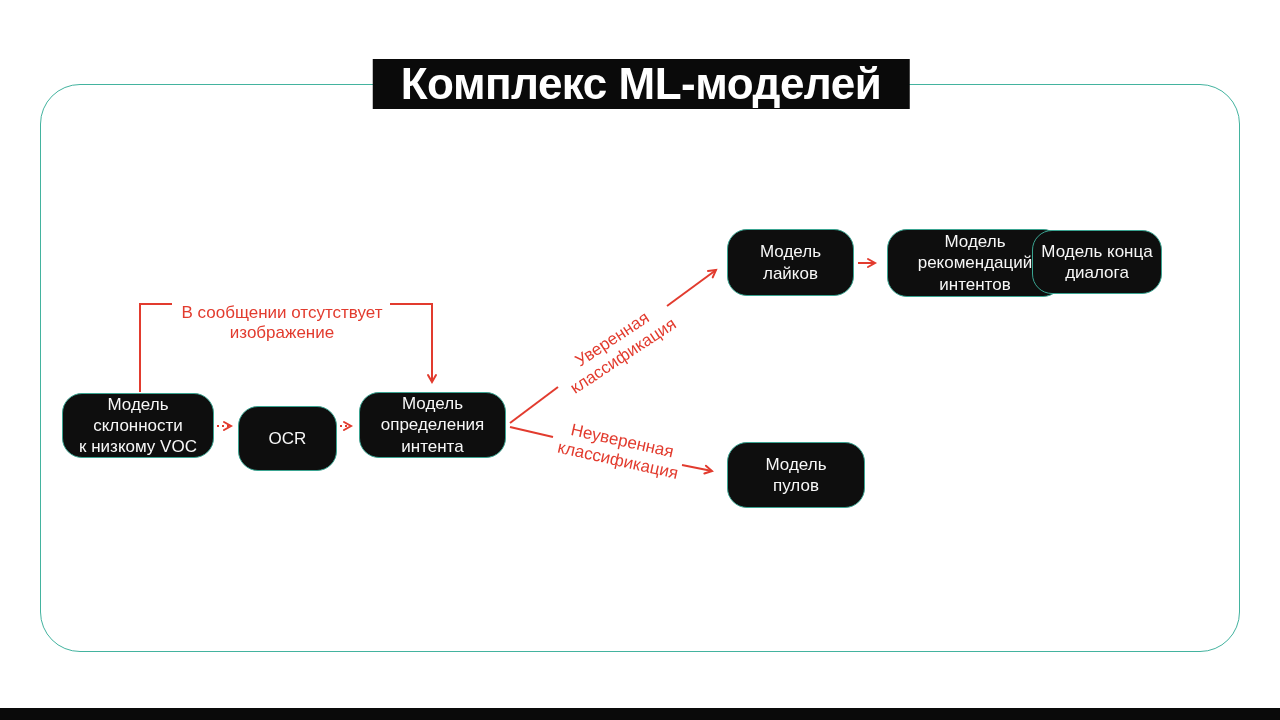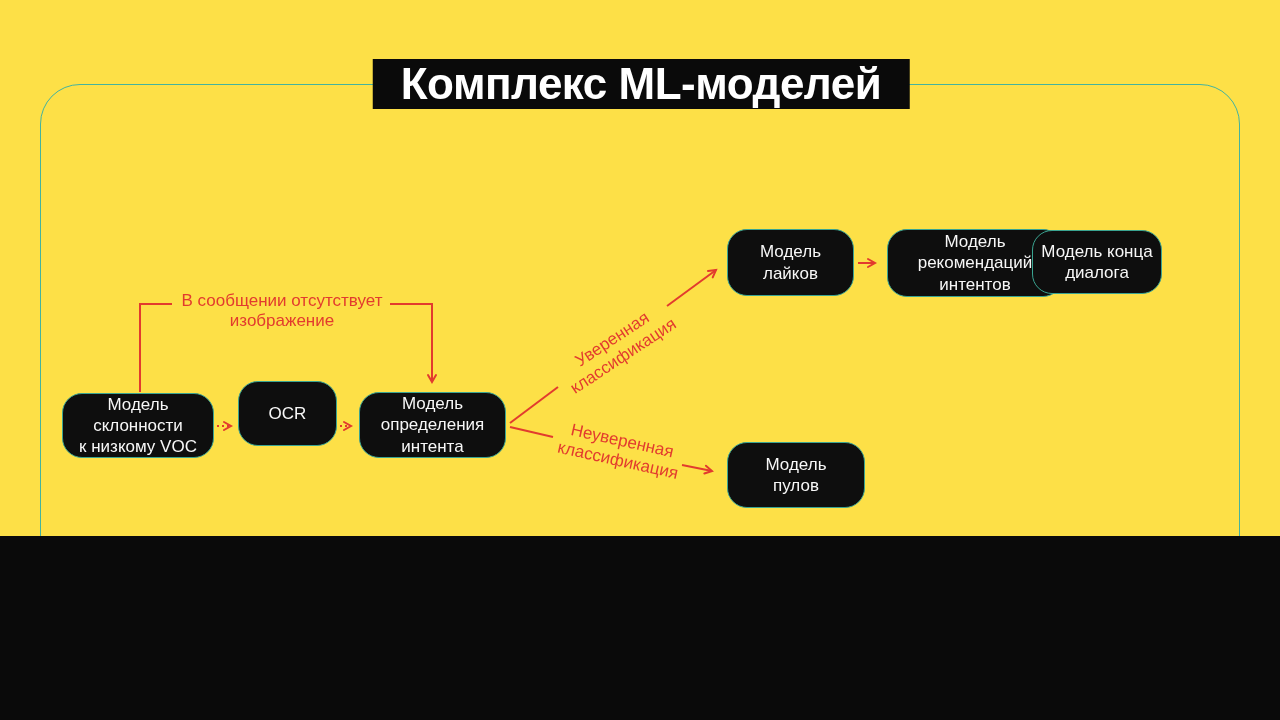--- a/index.html
+++ b/index.html
@@ -1,21 +1,21 @@
 <!DOCTYPE html>
 <html><head>
 <meta charset="utf-8">
 <style>
   * { margin: 0; padding: 0; box-sizing: border-box; }
   html, body { background: #0a0a0a; }
   .canvas {
     position: relative;
     width: 1280px;
-    height: 536px;
-    background: #fde047;
+    height: 708px;
+    background: #ffffff;
     overflow: hidden;
     font-family: "Liberation Sans", sans-serif;
   }
   .frame {
     position: absolute;
     left: 40px; top: 84px;
     width: 1200px; height: 568px;
     border: 1.5px solid #43b39f;
     border-radius: 40px;
   }
@@ -39,36 +39,36 @@
     text-align: center;
     border: 1.5px solid #3aa491;
     border-radius: 20px;
     background: #0e0e0e;
     color: #f7f7f7;
     font-size: 17px;
     line-height: 1.25;
     white-space: pre-line;
   }
   .node-voc          { left: 62px;   top: 393px; width: 152px; height: 65px; }
-  .node-ocr          { left: 238px;  top: 381px; width: 99px;  height: 65px; }
+  .node-ocr          { left: 238px;  top: 406px; width: 99px;  height: 65px; }
   .node-intent       { left: 359px;  top: 392px; width: 147px; height: 66px; }
   .node-likes        { left: 727px;  top: 229px; width: 127px; height: 67px; }
   .node-recs         { left: 887px;  top: 229px; width: 176px; height: 68px; }
   .node-dialog-end   { left: 1032px; top: 230px; width: 130px; height: 64px; }
   .node-pools        { left: 727px;  top: 442px; width: 138px; height: 66px; }
   .edge-label {
     position: absolute;
     color: #e23b2e;
     font-size: 17px;
     line-height: 1.18;
     text-align: center;
     white-space: pre-line;
   }
   .label-no-image {
-    left: 282px; top: 311px;
+    left: 282px; top: 323px;
     transform: translate(-50%, -50%);
     width: max-content;
   }
   .label-confident {
     left: 618px; top: 348px;
     transform: translate(-50%, -50%) rotate(-33.5deg);
     width: max-content;
   }
   .label-unconfident {
     left: 620px; top: 451px;

